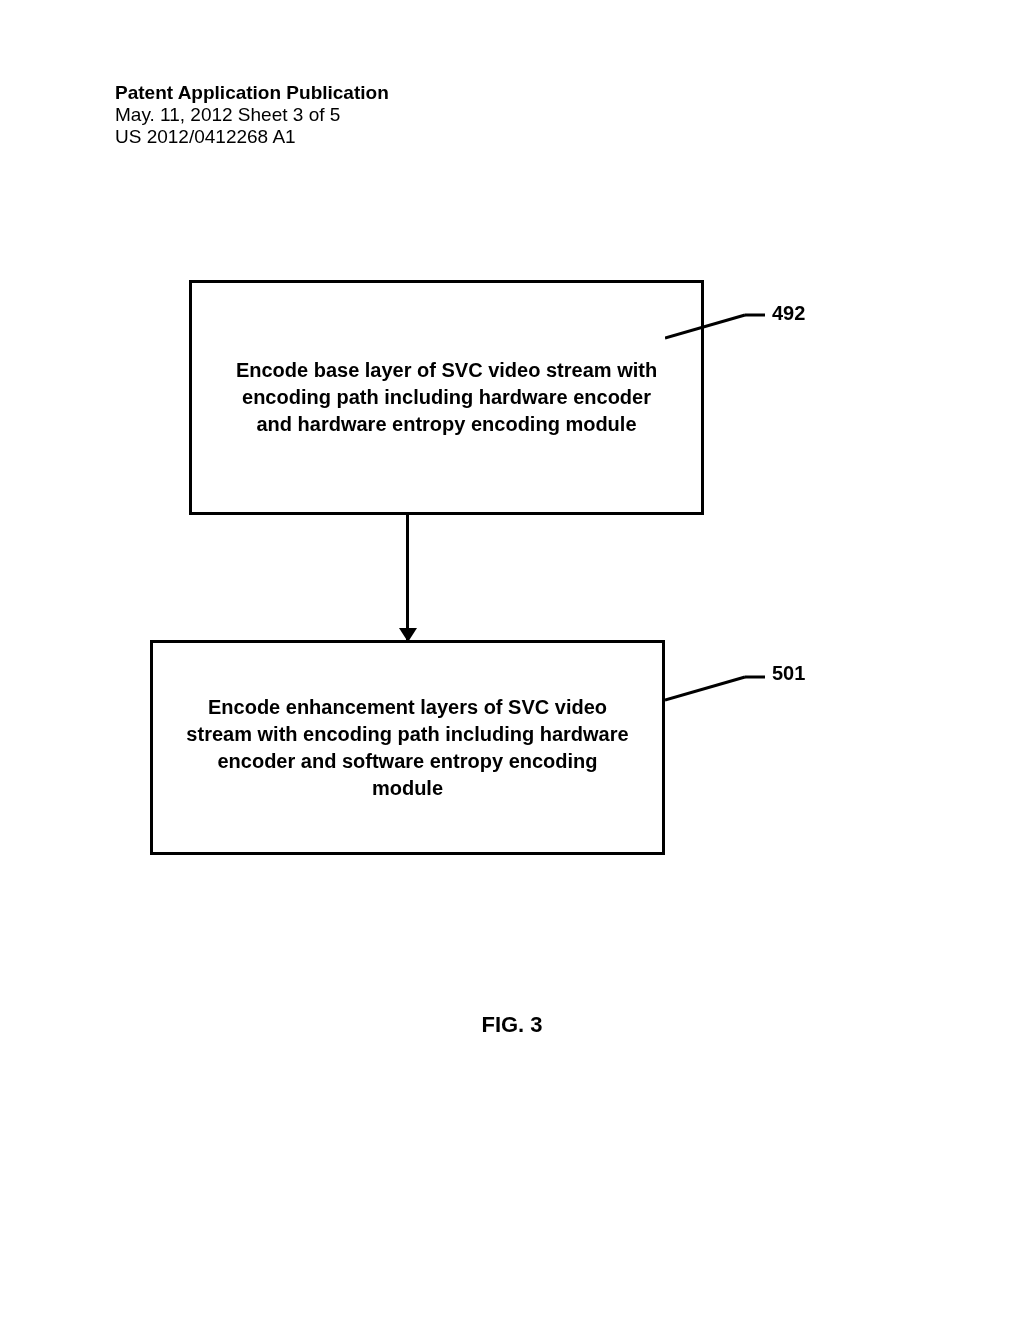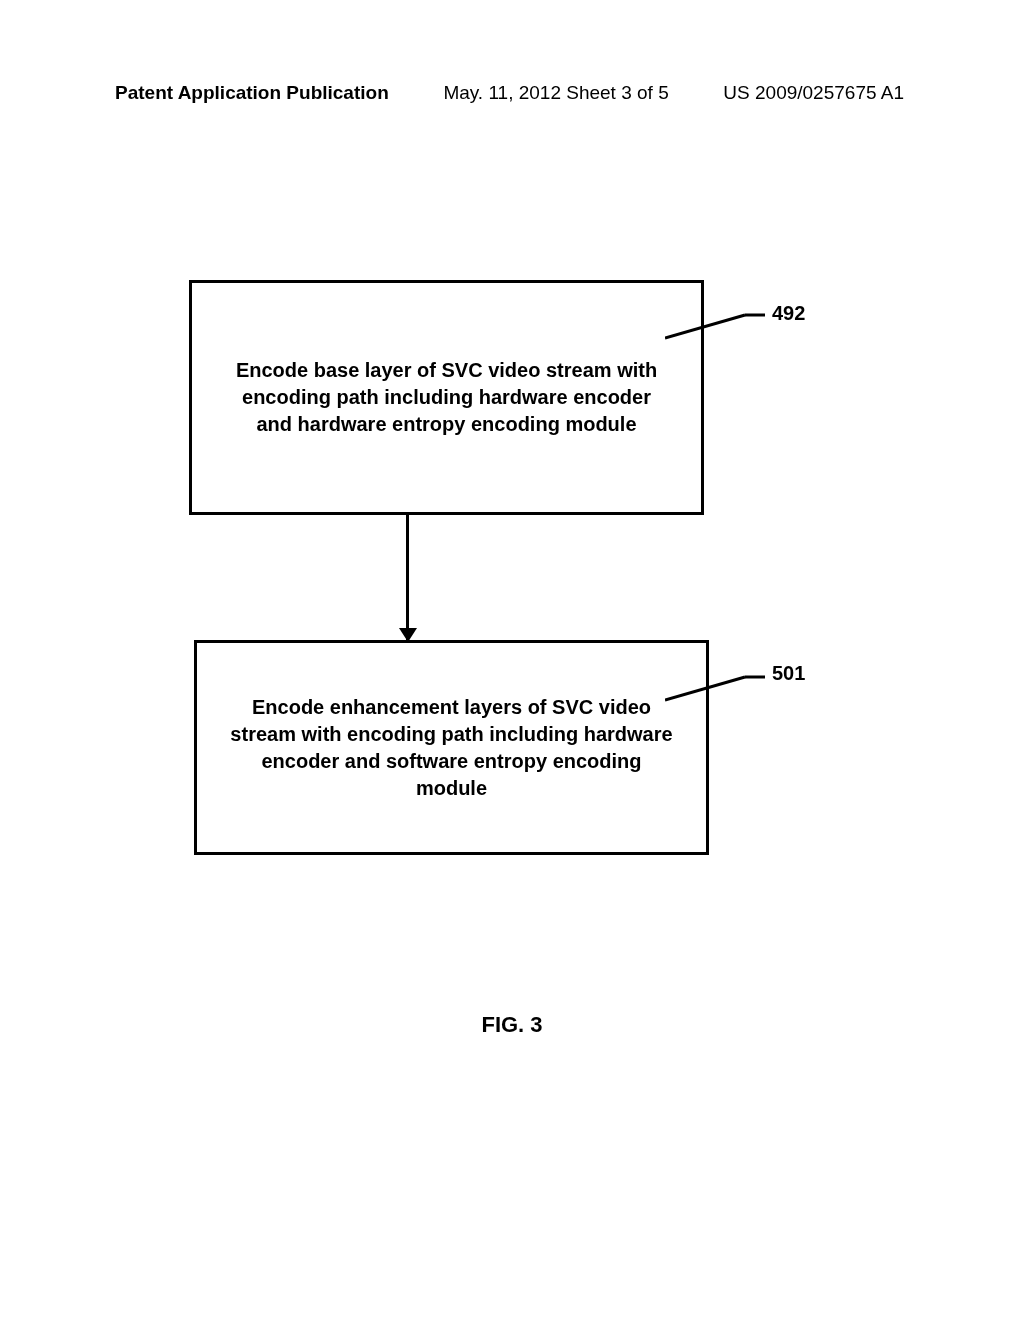--- a/index.html
+++ b/index.html
@@ -18,20 +18,21 @@
     
     .header {
       position: absolute;
       top: 82px;
       left: 0;
       width: 100%;
       padding: 0 120px 0 115px;
       display: flex;
       justify-content: space-between;
       align-items: baseline;
+      flex-direction: column;
     }
     
     .header-left {
       font-weight: bold;
       font-size: 19px;
     }
     
     .header-center {
       font-size: 19px;
     }
@@ -67,21 +68,20 @@
       width: 515px;
       height: 235px;
       margin-left: 39px;
     }
     
     .box-304 {
       top: 360px;
       left: 0;
       width: 515px;
       height: 215px;
-      margin-left: 44px;
     }
     
     .arrow-connector {
       position: absolute;
       top: 235px;
       left: 256px;
       width: 3px;
       height: 125px;
       background: black;
     }
@@ -137,21 +137,21 @@
       font-weight: bold;
       font-size: 22px;
     }
   </style>
 </head>
 <body>
 
 <div class="header">
   <span class="header-left">Patent Application Publication</span>
   <span class="header-center">May. 11, 2012   Sheet 3 of 5</span>
-  <span class="header-right">US 2009/0257675 A1</span>
+  <span class="header-right">US 2012/0412268 A1</span>
 </div>
 
 <div class="diagram-container">
 
   <div class="box box-302">
     <span>Encode base layer of SVC video stream with encoding path including hardware encoder and hardware entropy encoding module</span>
   </div>
 
   <svg class="callout-line callout-302" width="100" height="30">
     <line x1="0" y1="28" x2="80" y2="5" stroke="black" stroke-width="3"></line>

